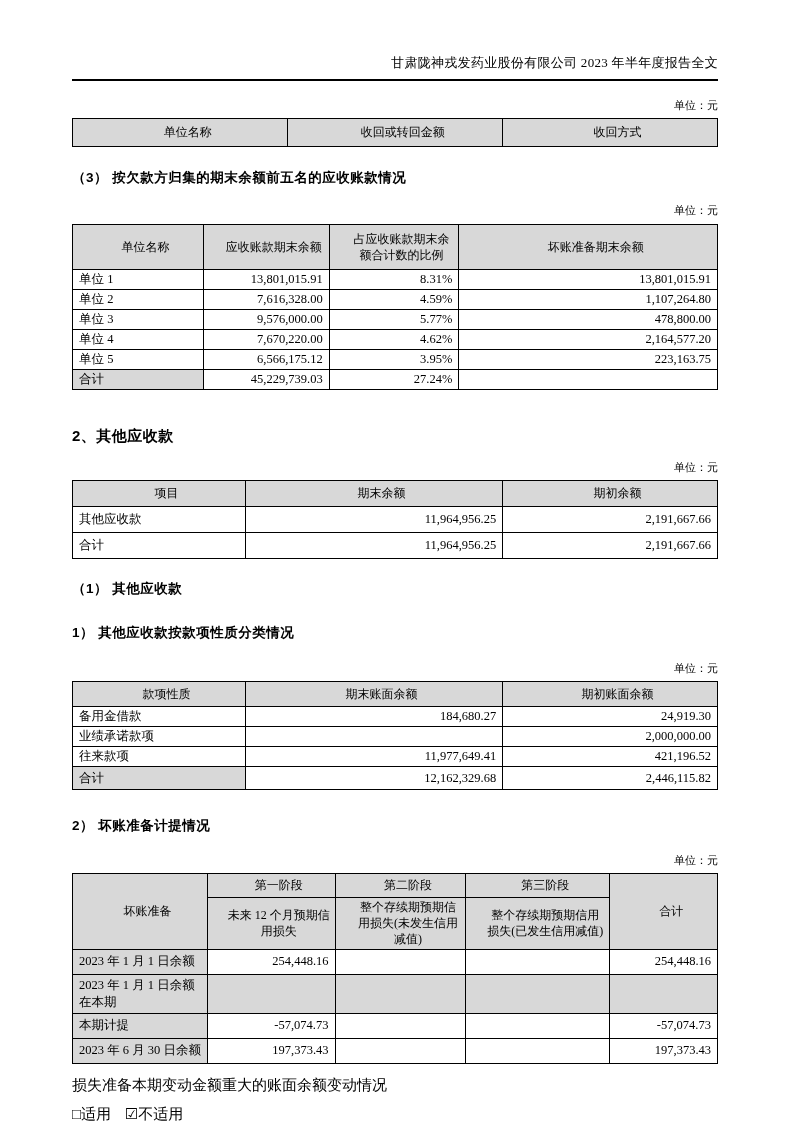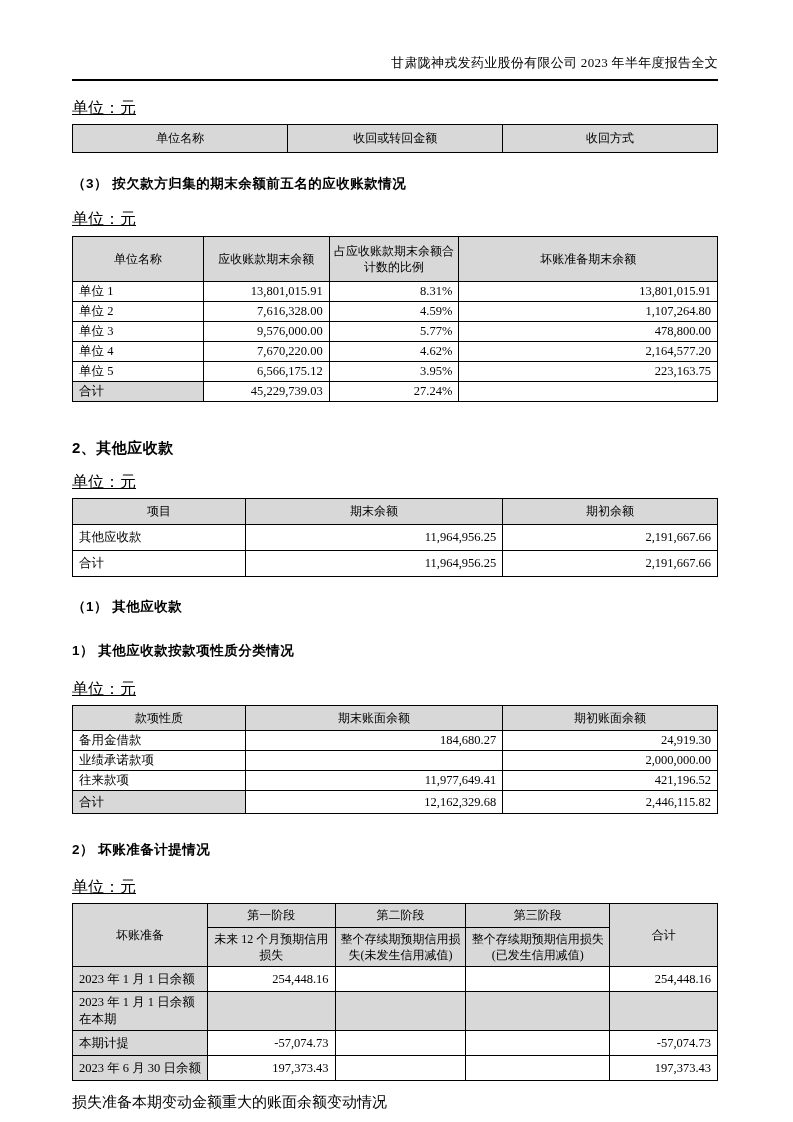--- a/index.html
+++ b/index.html
@@ -8,40 +8,40 @@
     font-family:"Liberation Serif","DejaVu Serif",serif;
     overflow:hidden;position:relative;
   }
   .page{width:646px;margin-left:72px;}
   
   .doc-header{
     margin-top:54px;padding-bottom:7px;border-bottom:2px solid #000;
     text-align:right;font-size:13px;letter-spacing:.3px;
   }
   
-  .unit{font-size:16px;text-decoration:underline;}
+  .unit{text-align:right;font-size:11px;}
   .u1{margin-top:17px;margin-bottom:5px;}
   .u2{margin-top:16px;margin-bottom:6px;}
   .u3{margin-top:14px;margin-bottom:5px;}
   .u4{margin-top:19px;margin-bottom:5px;}
   .u5{margin-top:18px;margin-bottom:5px;}
   
   .hd{font-family:"Liberation Sans","DejaVu Sans",sans-serif;font-weight:bold;letter-spacing:.5px;}
   .h-s3{margin-top:22px;font-size:13.5px;}
   .h-s2{margin-top:37px;font-size:15px;}
   .h-s21{margin-top:21px;font-size:13.5px;}
   .h-s211{margin-top:26px;font-size:13.5px;}
   .h-s212{margin-top:27px;font-size:13.5px;}
   
   .tbl{width:100%;border-collapse:collapse;border:1.5px solid #000;table-layout:fixed;}
   .tbl th,.tbl td{
     border:1px solid #000;font-weight:normal;font-size:12.5px;line-height:1.35;
     padding:1px 4px;vertical-align:middle;word-break:break-all;overflow:hidden;
   }
-  .tbl th{background:var(--hbg,#d8d8d8);text-align:center;font-size:12px;}
+  .tbl th{background:var(--hbg,#d8d8d8);text-align:center;font-size:12px;padding-left:19px;}
   .tbl td.lab{text-align:left;padding-left:6px;}
   .tbl td.num{text-align:right;padding-right:6px;}
   .tbl td.graycell{background:var(--hbg,#d8d8d8);}
   .tbl tr.grayrow td{background:var(--hbg,#d8d8d8);}
   .t1 th{height:25px;}
   .t2 th{height:42px;}
   .t2 td{height:17px;}
   .t3 th{height:23px;}
   .t3 td{height:23px;}
   .t4 th{height:22px;}

